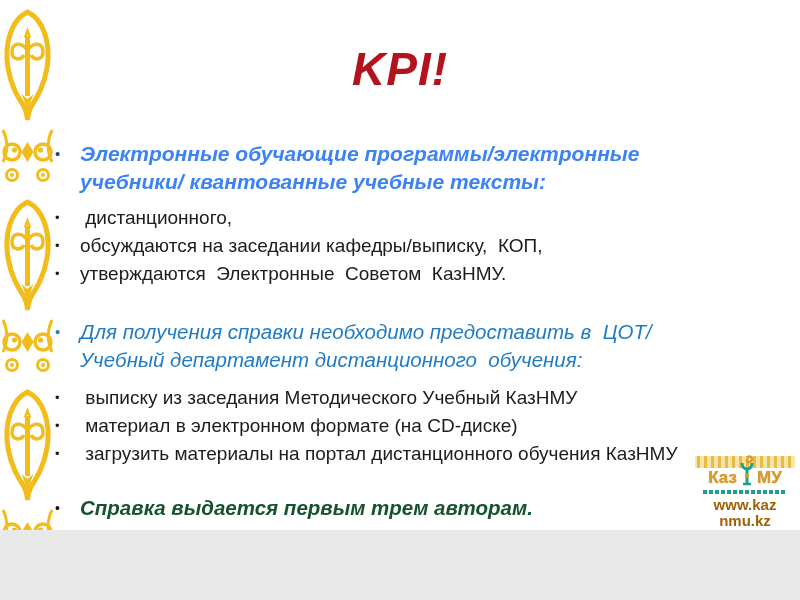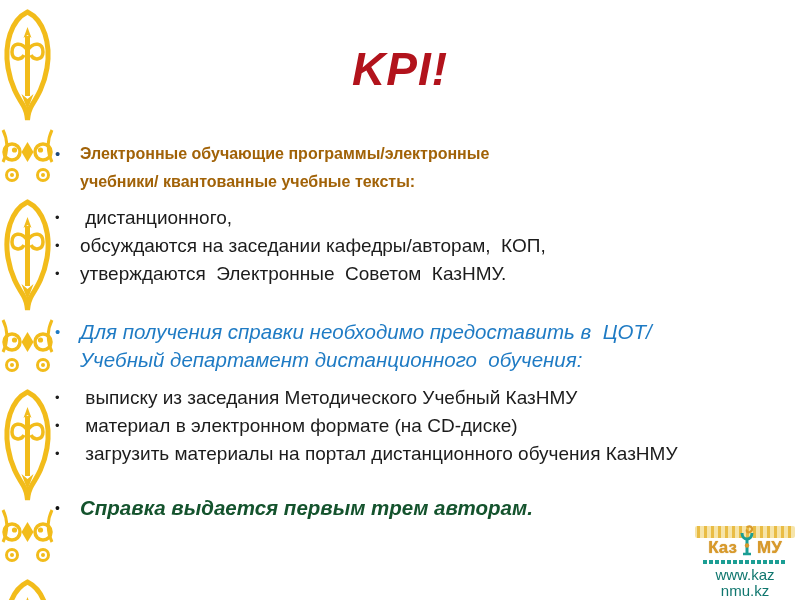--- a/index.html
+++ b/index.html
@@ -1,37 +1,37 @@
 <!DOCTYPE html>
 <html><head>
 <meta charset="utf-8">
 <style>
   * { margin:0; padding:0; box-sizing:border-box; }
   html,body { background:#e9e9e9; }
   .slide {
-    position:relative; width:800px; height:600px; background:#ffffff;
+    position:relative; width:800px; height:530px; background:#ffffff;
     overflow:hidden; font-family:"Liberation Sans", sans-serif;
   }
   
   .ornament { position:absolute; left:0; top:0; }
 
   
   .title {
     position:absolute; top:42px; left:0; width:100%;
     text-align:center; font-size:46px; font-weight:bold; font-style:italic;
     color:#B2131C; letter-spacing:1px;
   }
 
   
   .content { position:absolute; left:48px; top:140px; width:715px; }
   .row { display:flex; align-items:flex-start; }
   .bul { flex:0 0 32px; padding-left:7px; line-height:28px; }
   .txt { flex:1; line-height:28px; white-space:pre-wrap; }
 
-  .style-heading-navy .txt { color:#a16207; font-weight:bold; font-size:16px; }
+  .style-heading-navy .txt { color:#3b82f6; font-weight:bold; font-style:italic; font-size:21px; }
   .style-heading-navy .bul { color:#1F497D; font-size:15px; }
   .style-heading-blue .txt { color:#1F7BC4; font-weight:normal; font-style:italic; font-size:20.5px; }
   .style-heading-blue .bul { color:#1F7BC4; font-size:15px; }
   .style-body .txt { color:#1C1C1C; font-size:19px; }
   .style-body .bul { color:#1C1C1C; font-size:13px; }
   .style-strong .txt { color:#14532d; font-weight:bold; font-style:italic; font-size:20.5px; }
   .style-strong .bul { color:#111111; font-size:14px; }
 
   .gap-after { margin-bottom:8px; }
   .gap-top-lg { margin-top:30px; }
@@ -47,21 +47,21 @@
   }
   .logo-kaz,.logo-mu {
     position:relative; font-weight:bold; font-size:17px; line-height:20px;
     color:#D99A2B; text-shadow:0 0 1px #c08a2a;
   }
   .emblem { position:relative; margin-bottom:-2px; }
   .logo-caption {
     height:4px; margin:2px 10px 3px;
     background:repeating-linear-gradient(90deg,#1B9E94 0 4px,transparent 4px 6px);
   }
-  .logo-site { color:#0f766e; font-weight:normal; font-size:15px; line-height:16px; }
+  .logo-site { color:#a16207; font-weight:bold; font-size:15px; line-height:16px; }
 </style>
 </head>
 <body>
 
 <div class="slide">
 
   <svg class="ornament" width="55" height="600" viewBox="0 0 55 600" aria-hidden="true">
     <defs>
       <g id="kztile">
         <g fill="none" stroke="#F2BC1B">
@@ -103,21 +103,21 @@
 учебники/ квантованные учебные тексты:</span>
     </div>
 
     <div class="row style-body">
       <span class="bul">•</span>
       <span class="txt"> дистанционного,</span>
     </div>
 
     <div class="row style-body">
       <span class="bul">•</span>
-      <span class="txt">обсуждаются на заседании кафедры/авторам,  КОП,</span>
+      <span class="txt">обсуждаются на заседании кафедры/выписку,  КОП,</span>
     </div>
 
     <div class="row style-body">
       <span class="bul">•</span>
       <span class="txt">утверждаются  Электронные  Советом  КазНМУ.</span>
     </div>
 
     <div class="row style-heading-blue gap-top-lg">
       <span class="bul">•</span>
       <span class="txt">Для получения справки необходимо предоставить в  ЦОТ/

